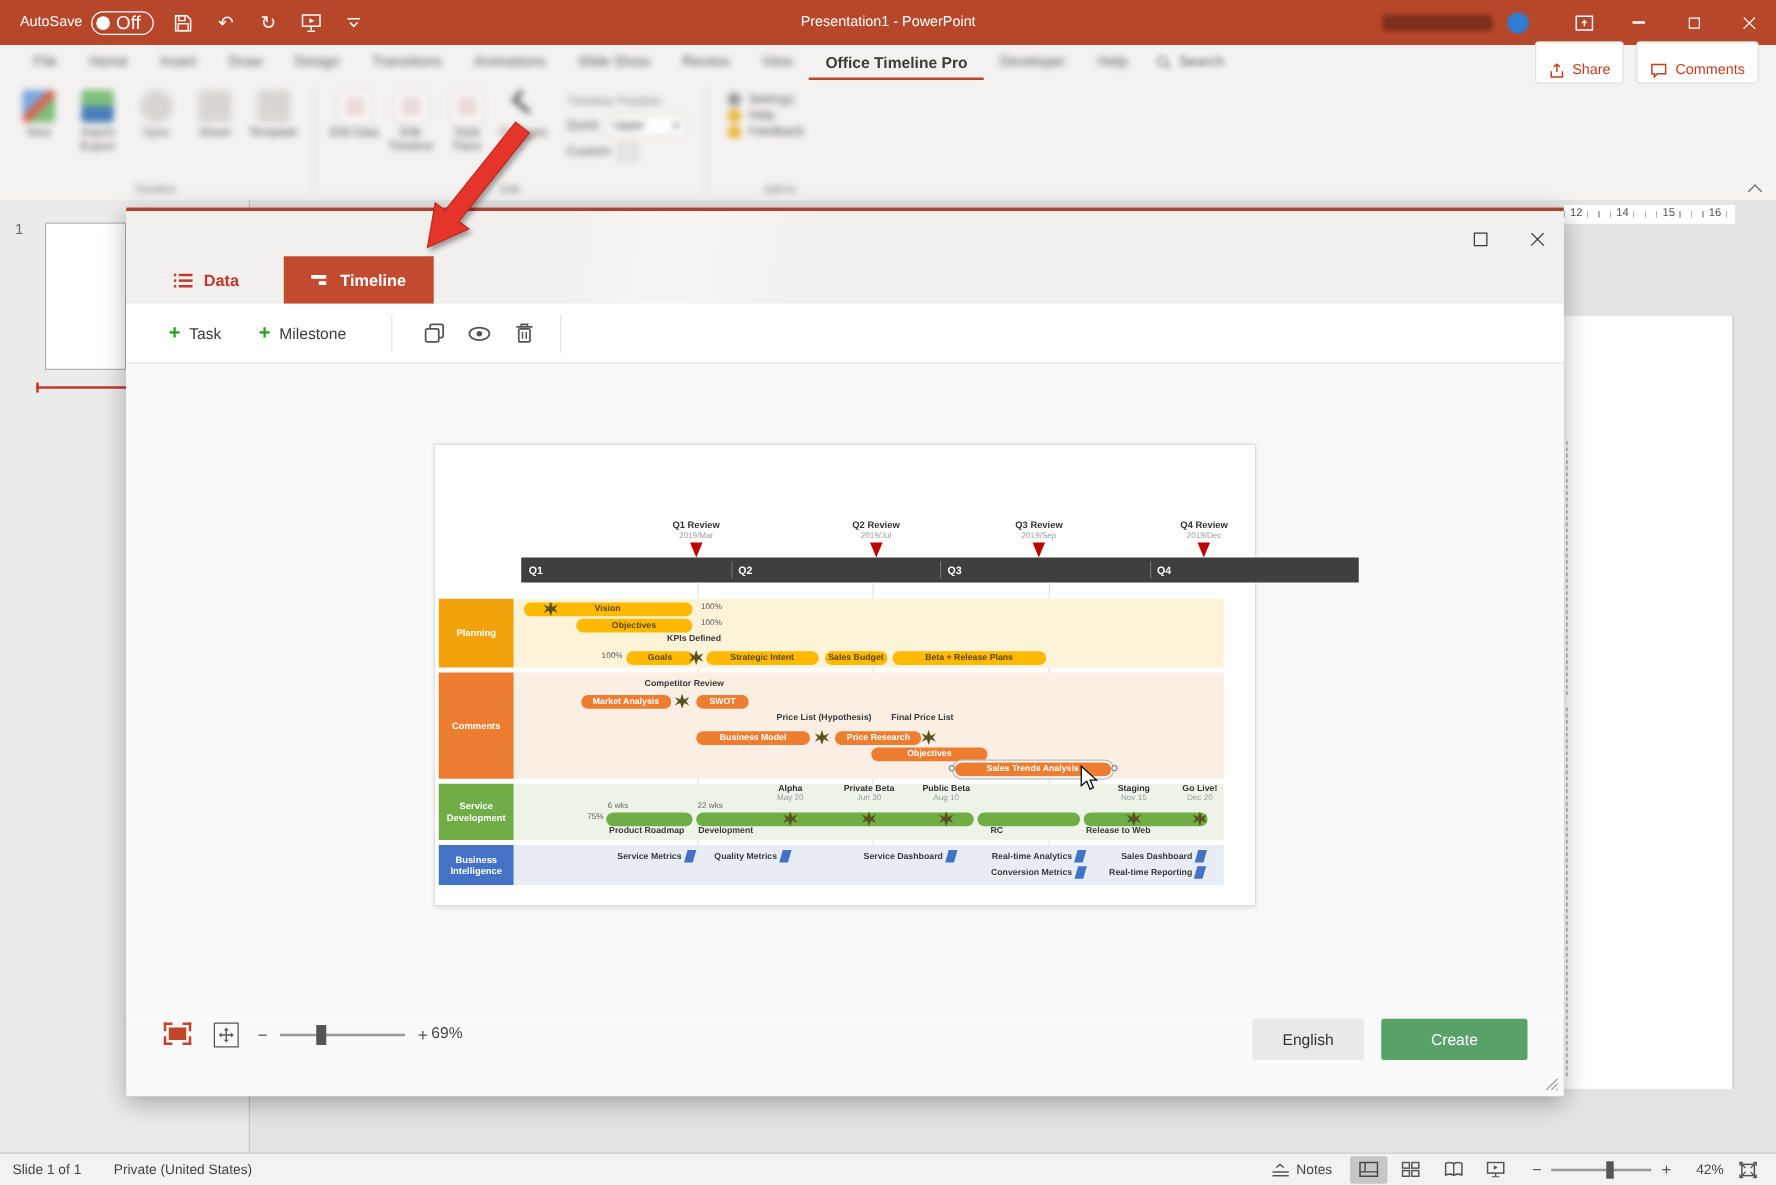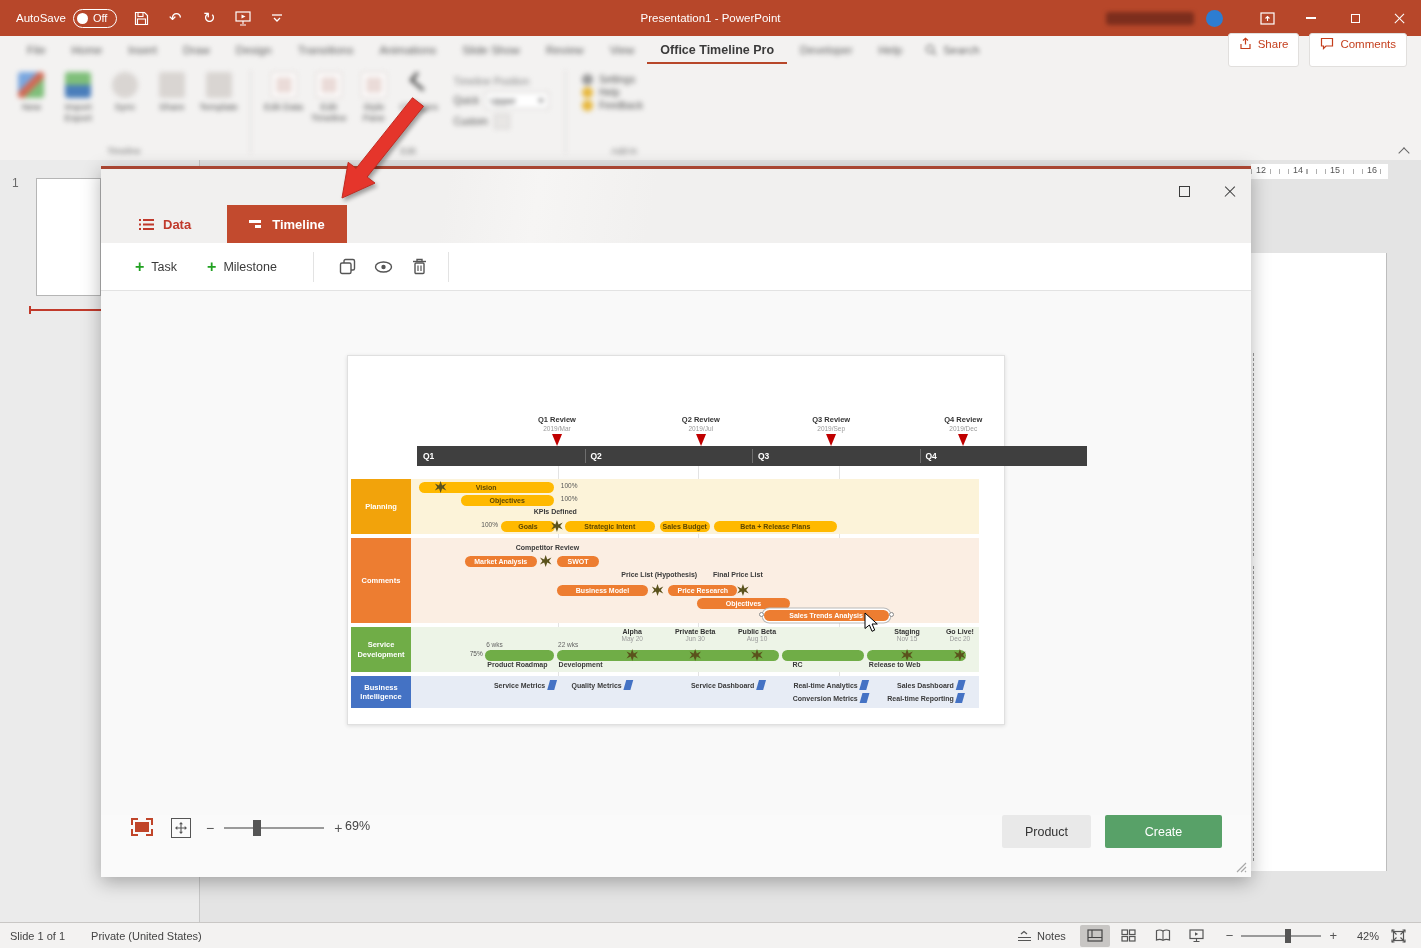--- a/index.html
+++ b/index.html
@@ -7,21 +7,21 @@
   body { font-family:"Liberation Sans", sans-serif; background:#E6E6E6; overflow:hidden; }
   .screen { position:relative; width:1421px; height:948px; background:#E6E6E6; overflow:hidden;text-decoration:underline; }
 
   
   .titlebar { position:absolute; left:0; top:0; width:100%; height:36px; background:#B7472A; color:#fff;
     display:flex; align-items:center; padding:0 0 0 16px; z-index:5; }
   .tb-left { display:flex; align-items:center; gap:14px; }
   .tb-autosave { display:flex; align-items:center; gap:7px; font-size:11.5px; }
   .tb-toggle { display:flex; align-items:center; gap:5px; border:1.5px solid #fff; border-radius:10px; height:19px; padding:2px 9px 2px 3px; }
   .tb-toggle .dot { width:11px; height:11px; border-radius:50%; background:#fff; }
-  .tb-toggle span { font-size:11px; }
+  .tb-toggle span { font-size:15px; }
   .tb-ico { width:20px; height:18px; display:flex; align-items:center; justify-content:center; color:#fff; }
   .tb-ico svg { display:block; }
   .undo-redo { font-family:"DejaVu Sans", sans-serif; font-size:15px; line-height:1; }
   .tb-chev { font-size:9px; letter-spacing:0; }
   .tb-title { position:absolute; left:0; right:0; top:0; height:36px; display:flex; align-items:center; justify-content:center;
     font-size:11.5px; pointer-events:none; }
   .tb-right { position:absolute; right:0; top:0; height:36px; display:flex; align-items:center; }
   .user-blob { width:88px; height:13px; background:#7d2e1d; border-radius:3px; filter:blur(2px); margin-right:12px; }
   .avatar { width:17px; height:17px; border-radius:50%; background:#2D7DD2; filter:blur(0.7px); margin-right:22px; }
   .winbtn { width:44px; height:36px; display:flex; align-items:center; justify-content:center; }
@@ -32,21 +32,21 @@
   .g-close i { transform:rotate(45deg); } .g-close b { transform:rotate(-45deg); }
 
   
   .rtabs { position:absolute; left:0; top:36px; width:100%; height:28px; background:#F3F2F1; display:flex;
     align-items:center; padding-left:14px; gap:0; z-index:5; }
   .rtab { font-size:11.5px; color:#444; padding:0 13px; height:28px; display:flex; align-items:center; white-space:nowrap; }
   .rtab.blur { filter:blur(2.4px); color:#5a5a5a; }
   .rtab.active { color:#3b3b3b; font-weight:bold; font-size:12.5px; border-bottom:2.5px solid #B7472A; padding-top:2px; }
   .rsearch { display:flex; align-items:center; gap:6px; margin-left:10px; filter:blur(2.2px); color:#666; font-size:11.5px; }
   .rtabs-right { margin-left:auto; display:flex; gap:10px; padding-right:14px; }
-  .pillbtn { display:flex; align-items:flex-end; gap:6px; background:#fff; border:1px solid #E1DFDD; border-radius:3px;
+  .pillbtn { display:flex; align-items:flex-start; gap:6px; background:#fff; border:1px solid #E1DFDD; border-radius:3px;
     height:24px; padding:16px 10px; color:#C43E1C; font-size:11.5px; }
 
   
   .ribbon-body { position:absolute; left:0; top:64px; width:100%; height:96px; background:#F3F2F1; z-index:4; overflow:hidden; }
   .ribbon-inner { display:flex; height:100%; filter:blur(2.6px); }
   .rgroup { display:flex; flex-direction:column; padding-top:6px; }
   .ritems { display:flex; flex:1; align-items:flex-start; gap:4px; padding:2px 8px 0 10px; }
   .rbtn { width:44px; text-align:center; color:#555; font-size:9.5px; line-height:10.5px; }
   .rbtn .ricon { width:26px; height:26px; margin:0 auto 4px; border-radius:3px; background:#D9D5D2; position:relative; }
   .ricon.c1 { background:linear-gradient(135deg,#7aa7e0 40%,#d26a55 40% 60%,#7fbf7a 60%); }
@@ -619,21 +619,21 @@
         </svg>
     </span>
     <span class="zoomrow">
       <span class="zsign">−</span>
       <span class="ztrack">
           <span class="zthumb"></span>
         </span>
       <span class="zsign">+</span>
     </span>
     <span class="zval">69%</span>
-    <span class="btn btn-cancel">Product</span>
+    <span class="btn btn-cancel">English</span>
     <span class="btn btn-create">Create</span>
     <svg class="grip" width="11" height="11" viewBox="0 0 11 11">
         <path d="M10 1L1 10M10 5L5 10M10 9l-1 1" stroke="#A8A8A8" stroke-width="1.2"></path>
       </svg>
   </div>
 
   <svg class="arrow-svg" width="120" height="130" viewBox="0 0 120 130">
     <polygon points="82.5,17.7 93.5,26.3 37.1,97 45,103.1 12,118 18.2,82.3 26.1,88.4" fill="#E5352B" stroke="#C02A20" stroke-width="1"></polygon>
   </svg>
 

